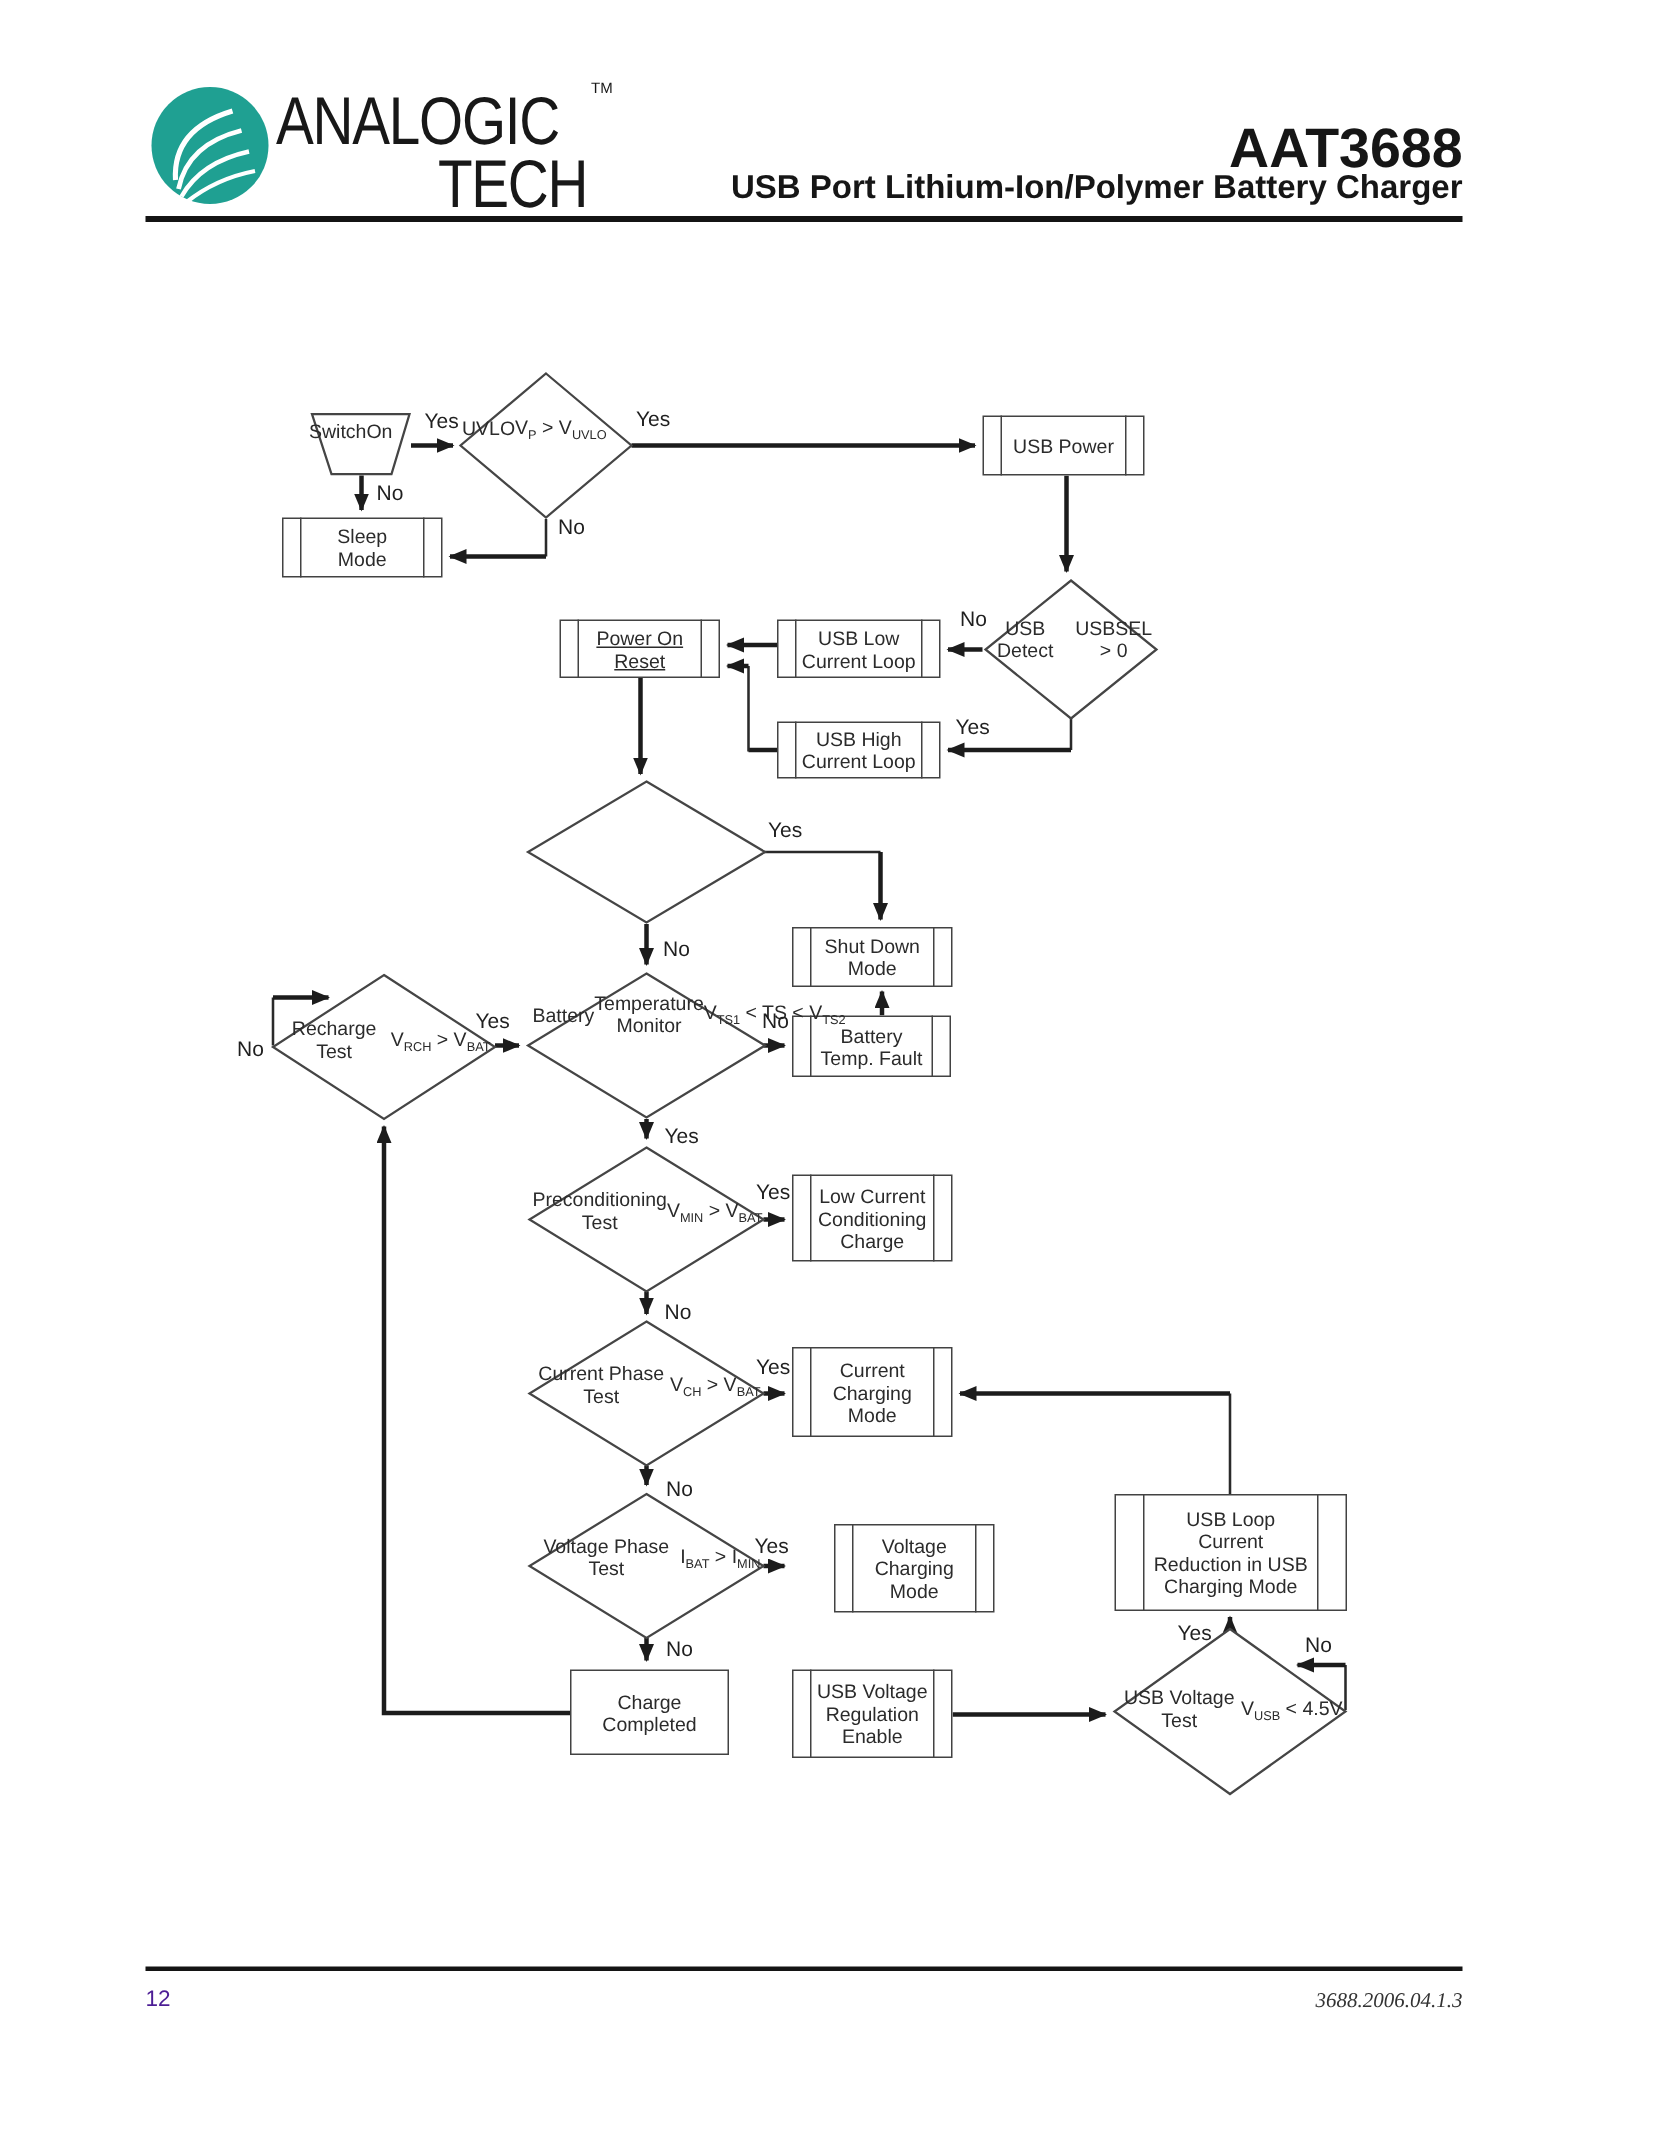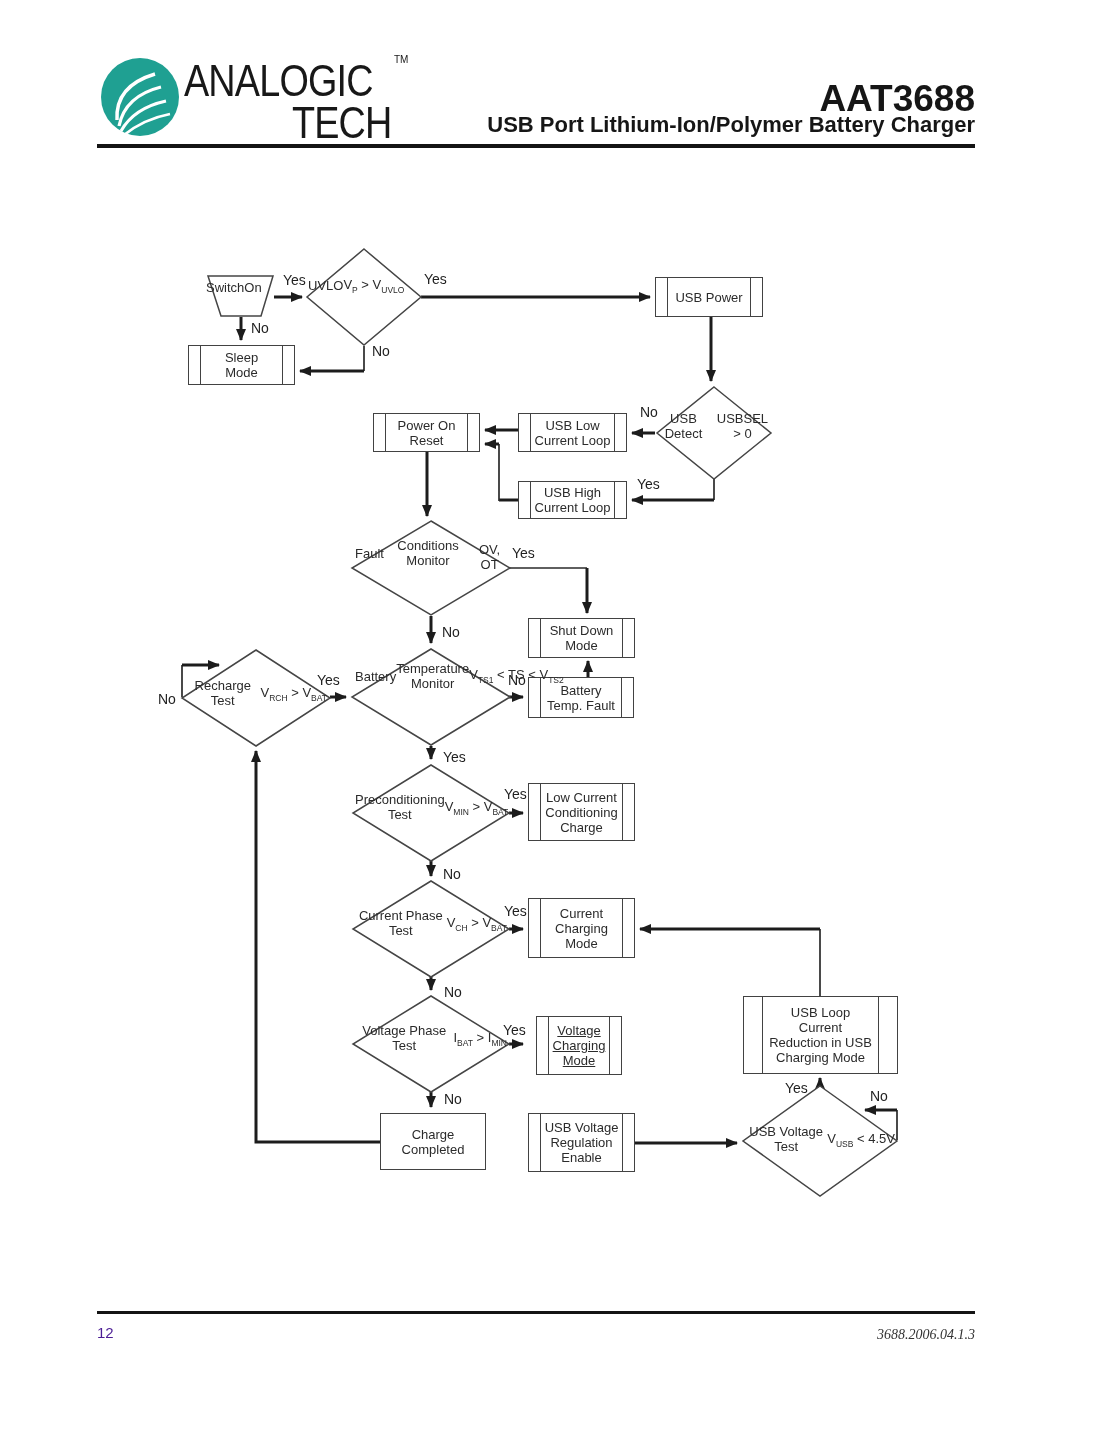--- a/index.html
+++ b/index.html
@@ -127,21 +127,21 @@
     </g>
   </svg>
 
   <div class="nbox pbox" style="left:655px;top:277px;width:108px;height:40px;">
     <span class="ln">USB Power</span>
   </div>
   <div class="nbox pbox" style="left:188px;top:345px;width:107px;height:40px;">
     <span class="ln">Sleep</span>
     <span class="ln">Mode</span>
   </div>
-  <div class="nbox pbox" style="left:373px;top:413px;width:107px;height:39px;">
+  <div class="nbox pbox" style="left:373px;top:413px;width:107px;height:39px;text-decoration:underline;">
     <span class="ln">Power On</span>
     <span class="ln">Reset</span>
   </div>
   <div class="nbox pbox" style="left:518px;top:413px;width:109px;height:39px;">
     <span class="ln">USB Low</span>
     <span class="ln">Current Loop</span>
   </div>
   <div class="nbox pbox" style="left:518px;top:481px;width:109px;height:38px;">
     <span class="ln">USB High</span>
     <span class="ln">Current Loop</span>
@@ -157,21 +157,21 @@
   <div class="nbox pbox" style="left:528px;top:783px;width:107px;height:58px;">
     <span class="ln">Low Current</span>
     <span class="ln">Conditioning</span>
     <span class="ln">Charge</span>
   </div>
   <div class="nbox pbox" style="left:528px;top:898px;width:107px;height:60px;">
     <span class="ln">Current</span>
     <span class="ln">Charging</span>
     <span class="ln">Mode</span>
   </div>
-  <div class="nbox pbox" style="left:536px;top:1016px;width:86px;height:59px;text-decoration:underline;">
+  <div class="nbox pbox" style="left:556px;top:1016px;width:107px;height:59px;">
     <span class="ln">Voltage</span>
     <span class="ln">Charging</span>
     <span class="ln">Mode</span>
   </div>
   <div class="nbox pbox widebars" style="left:743px;top:996px;width:155px;height:78px;">
     <span class="ln">USB Loop</span>
     <span class="ln">Current</span>
     <span class="ln">Reduction in USB</span>
     <span class="ln">Charging Mode</span>
   </div>
@@ -189,25 +189,20 @@
     <span class="ln">Switch</span>
     <span class="ln">On</span>
   </div>
   <div class="dlabel" style="left:308px;top:273px;width:112px;">
     <span class="ln">UVLO</span>
     <span class="ln formula"><span>V</span><span class="fsub">P</span><span> &gt; V</span><span class="fsub">UVLO</span></span>
   </div>
   <div class="dlabel" style="left:655px;top:411px;width:118px;row-gap:5px;">
     <span class="ln">USB Detect</span>
     <span class="ln">USBSEL &gt; 0</span>
-  </div>
-  <div class="dlabel" style="left:355px;top:534px;width:152px;">
-    <span class="ln">Fault</span>
-    <span class="ln">Conditions Monitor</span>
-    <span class="ln detail">OV, OT</span>
   </div>
   <div class="dlabel" style="left:185px;top:678px;width:142px;">
     <span class="ln">Recharge Test</span>
     <span class="ln formula"><span>V</span><span class="fsub">RCH</span><span> &gt; V</span><span class="fsub">BAT</span></span>
   </div>
   <div class="dlabel" style="left:355px;top:661px;width:152px;">
     <span class="ln">Battery</span>
     <span class="ln">Temperature Monitor</span>
     <span class="ln formula" style="margin-top:2px;"><span>V</span><span class="fsub">TS1</span><span> &lt; TS &lt; V</span><span class="fsub">TS2</span></span>
   </div>

